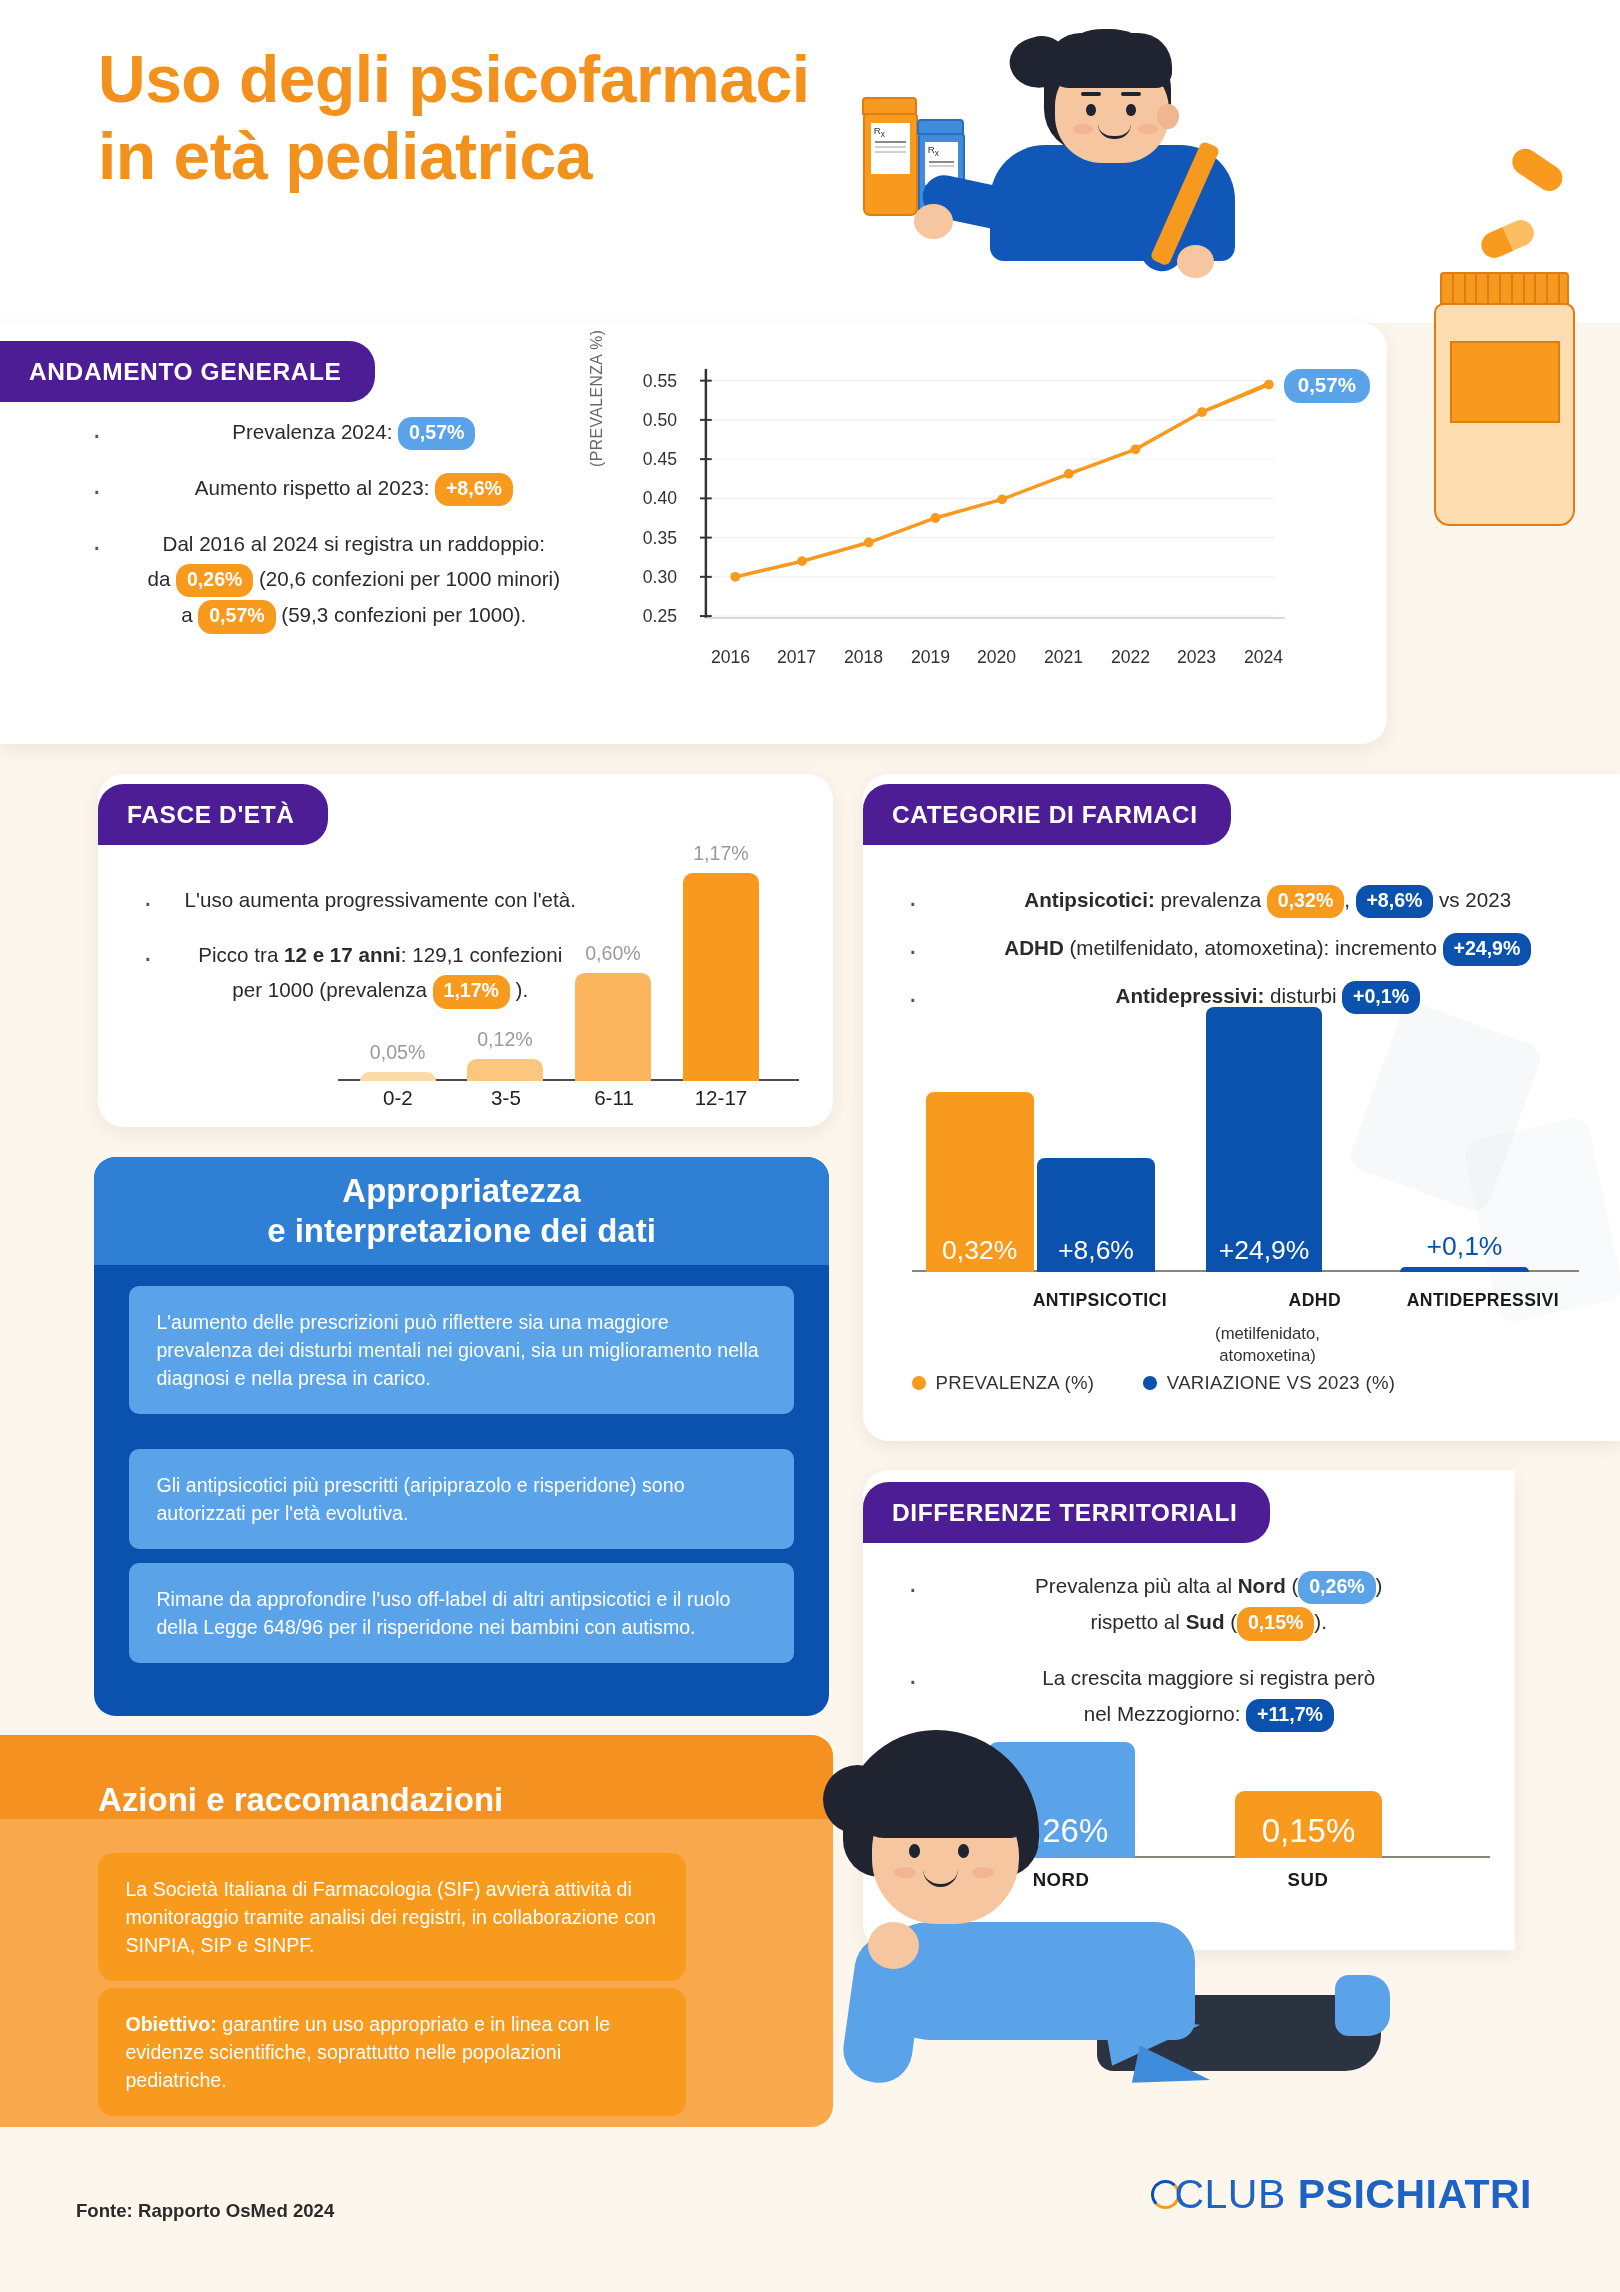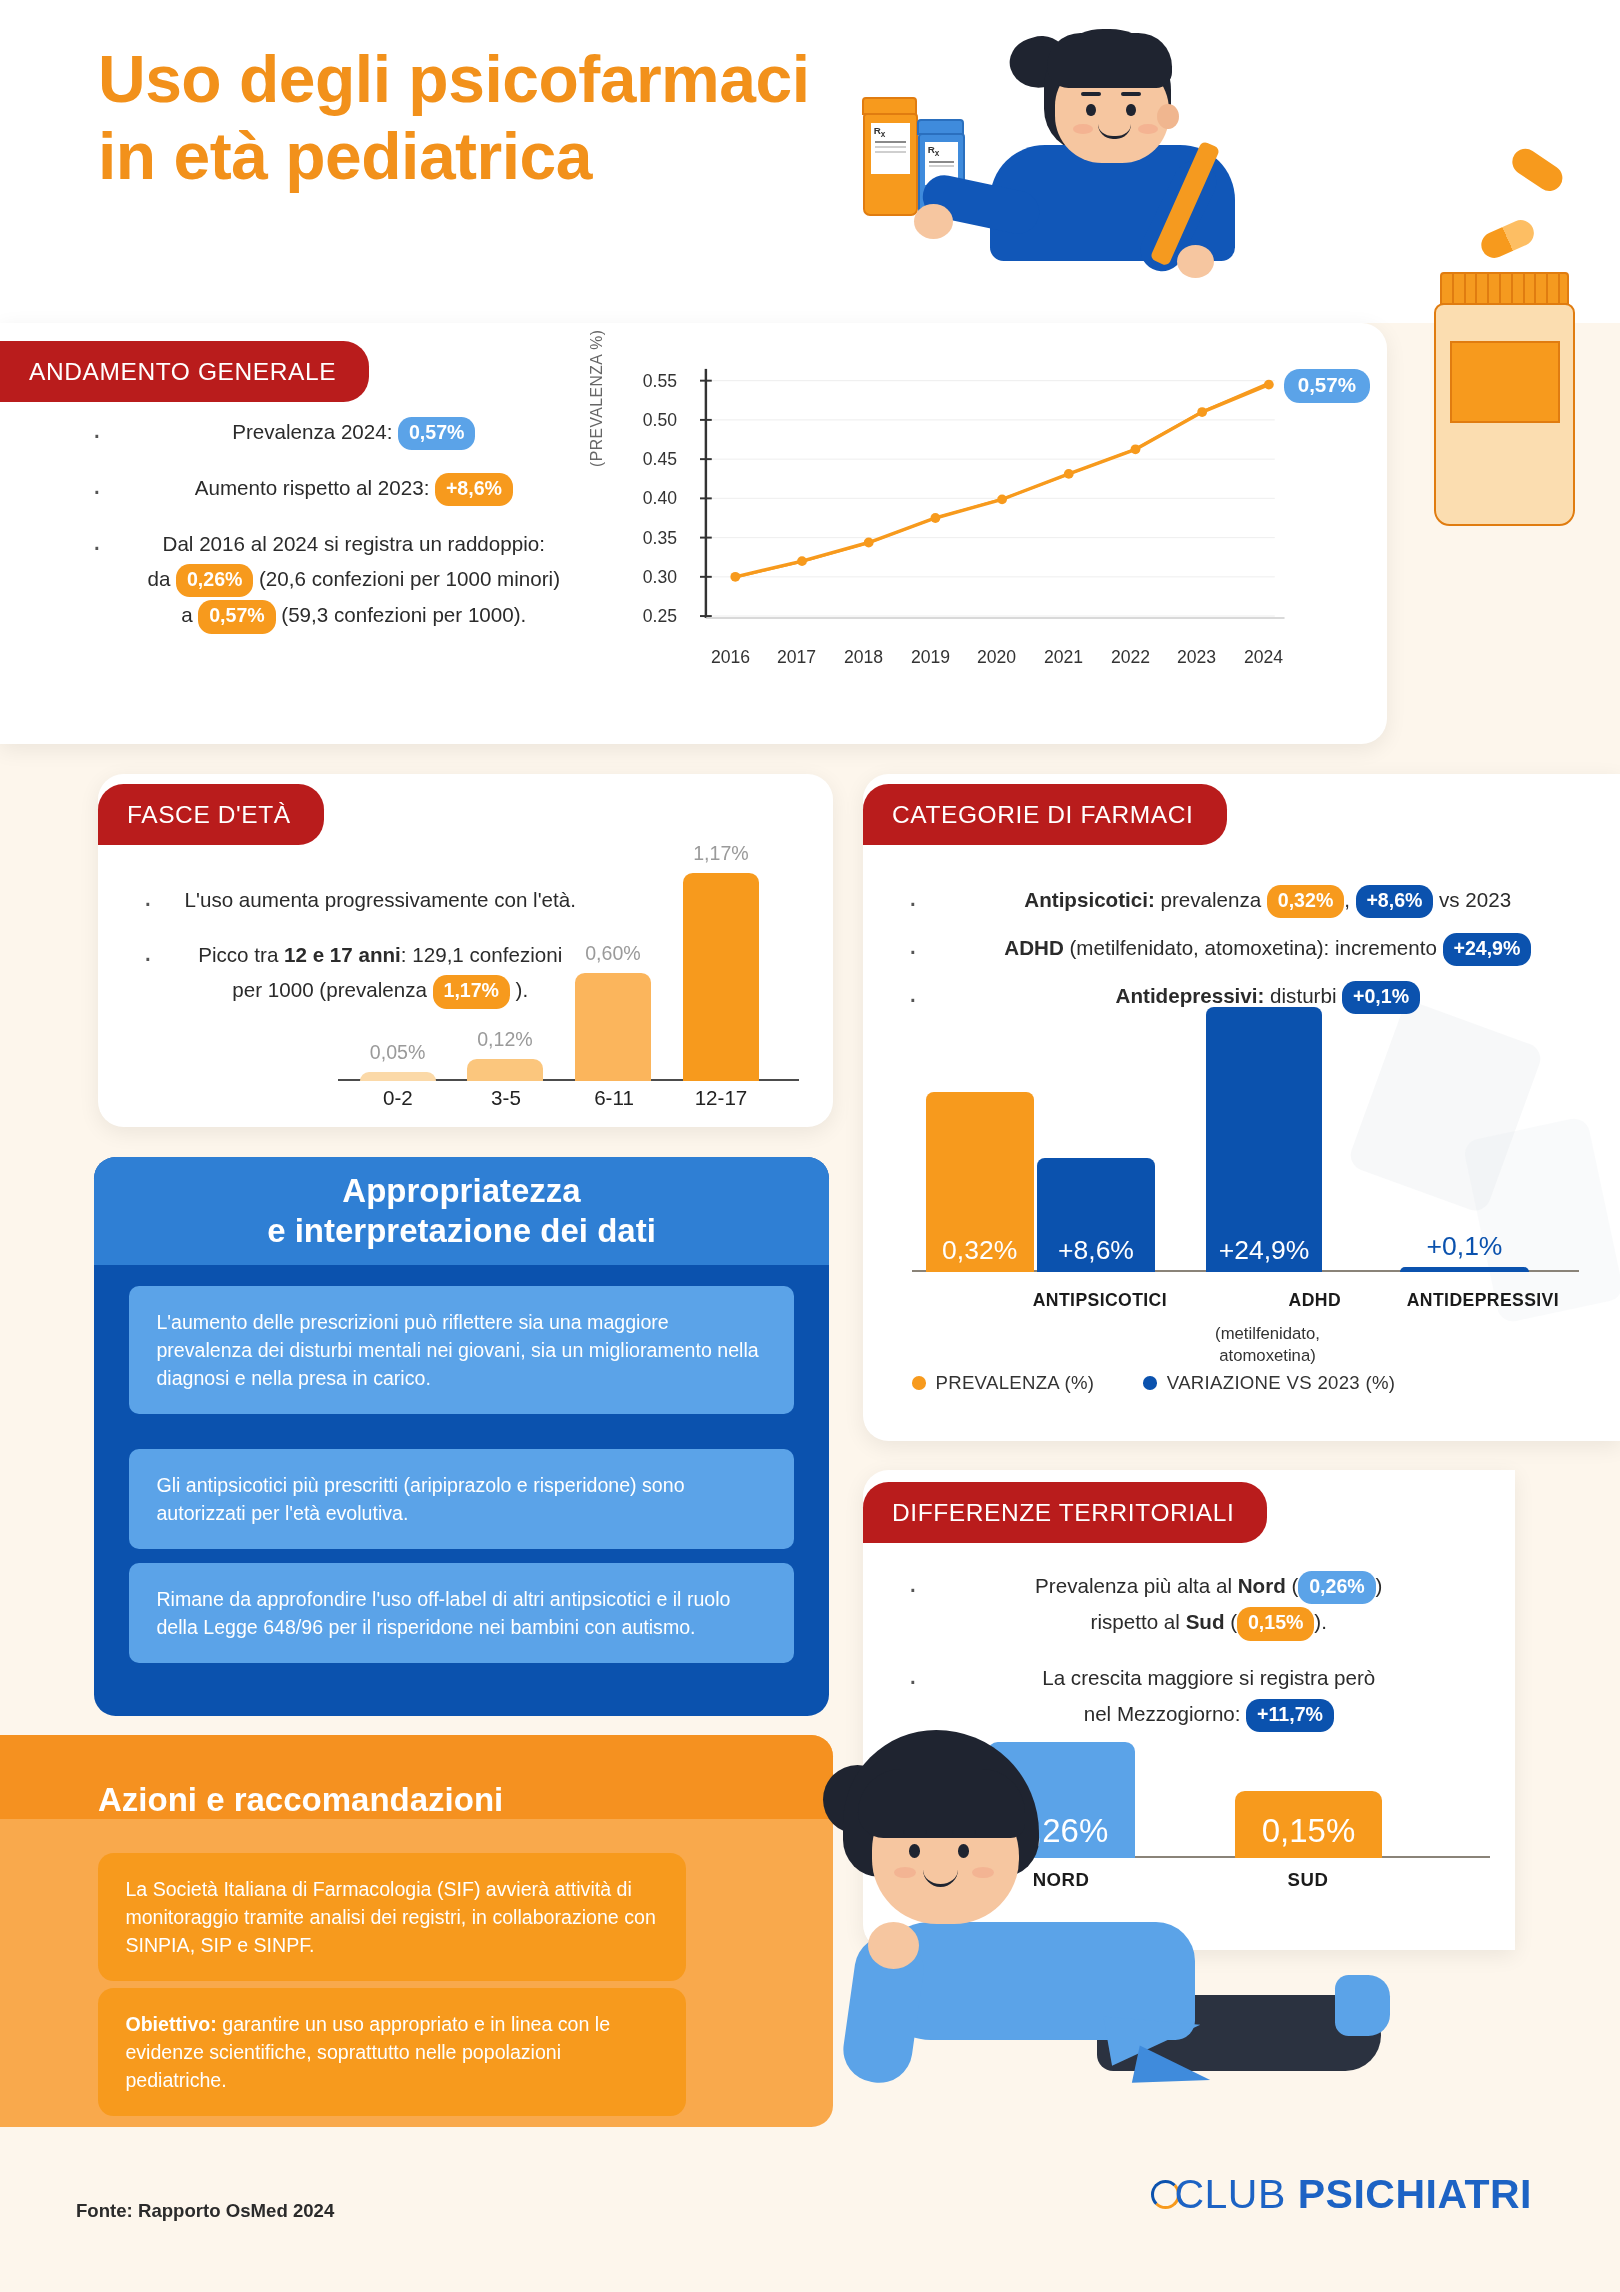--- a/index.html
+++ b/index.html
@@ -66,21 +66,21 @@
   .bottle.a .cap { position:absolute; left:-2.9px; top:-17.6px; width:55px; height:17.6px;
               background:#f79a1d; border:2.9px solid #e07c10; border-radius:3.9px 3.9px 0 0; }
   .bottle.a .label { position:absolute; left:5.9px; top:7.8px; width:39px; height:51px;
               background:#fff; }
   .bottle.b { left:55px; top:123px; width:47px; height:83px; background:#3f8bdc;
               border-color:#2a6fbe; border-radius:3.9px 3.9px 6.9px 6.9px; }
   .bottle.b .cap { position:absolute; left:-2.9px; top:-15.7px; width:47px; height:15.7px;
               background:#3f8bdc; border:2.9px solid #2a6fbe; border-radius:3.9px 3.9px 0 0; }
   .bottle.b .label { position:absolute; left:4.9px; top:6.9px; width:33px; height:43px;
               background:#fff; }
-  .rx { font-size:9.8px; font-weight:700; color:#333; padding:2px 0 0 2.9px; }
+  .rx { font-size:9.8px; font-weight:400; color:#333; padding:2px 0 0 2.9px; }
   .lbl-line { height:2px; background:#cfcfcf; margin:2.9px 3.9px; }
   .lbl-line.dark { background:#8a8a8a; }
 
   .pill { position:absolute; width:55px; height:25.5px; border-radius:13.7px;
           background:#f79a1d; }
   .pill.p1 { left:647px; top:147px; transform:rotate(34deg); }
   .pill.p2 { left:617px; top:216px; transform:rotate(-24deg);
              background:linear-gradient(90deg,#f79a1d 50%,#fdbe63 50%); }
 
   .big-bottle { position:absolute; left:1426px; top:272px; width:157px; height:260px; }
@@ -90,22 +90,22 @@
       background:repeating-linear-gradient(90deg,transparent 0 9.8px,#e07c10 9.8px 11.8px); }
   .big-bottle .bbody { position:absolute; left:7.8px; top:31px; width:141px; height:223px;
       background:#fbddb0; border:2.9px solid #e07c10; border-radius:9.8px 9.8px 15.7px 15.7px; }
   .big-bottle .blabel { position:absolute; left:23.5px; top:69px; width:110px; height:82px;
       background:#f79a1d; border:2.9px solid #e07c10; }
 
   
   .card { position: absolute; background:#fff; border-radius:25.5px;
           box-shadow:0 5.9px 21.6px rgba(0,0,0,.07); }
   .tab {
-    position:absolute; background:#b91c1c; color:#fff;
-    font-size:24.5px; font-weight:400; letter-spacing:0.6px;
+    position:absolute; background:#4c1d95; color:#fff;
+    font-size:24.5px; font-weight:700; letter-spacing:0.6px;
     padding:16.7px 33px 16.7px 29px; border-radius:0 25.5px 25.5px 0;
   }
 
   ul.bullets { list-style:none; }
   ul.bullets li { position:relative; padding-left:25.5px; color:#2b2b2b;
                   font-size:20.6px; line-height:1.72; margin-bottom:19.6px;text-align:center; }
   ul.bullets li::before { content:"·"; position:absolute; left:5.9px; top:-3.9px;
                   font-size:29px; color:#555; }
 
   .chip { display:inline-block; border-radius:13.7px; padding:1px 10.8px 2.9px;

